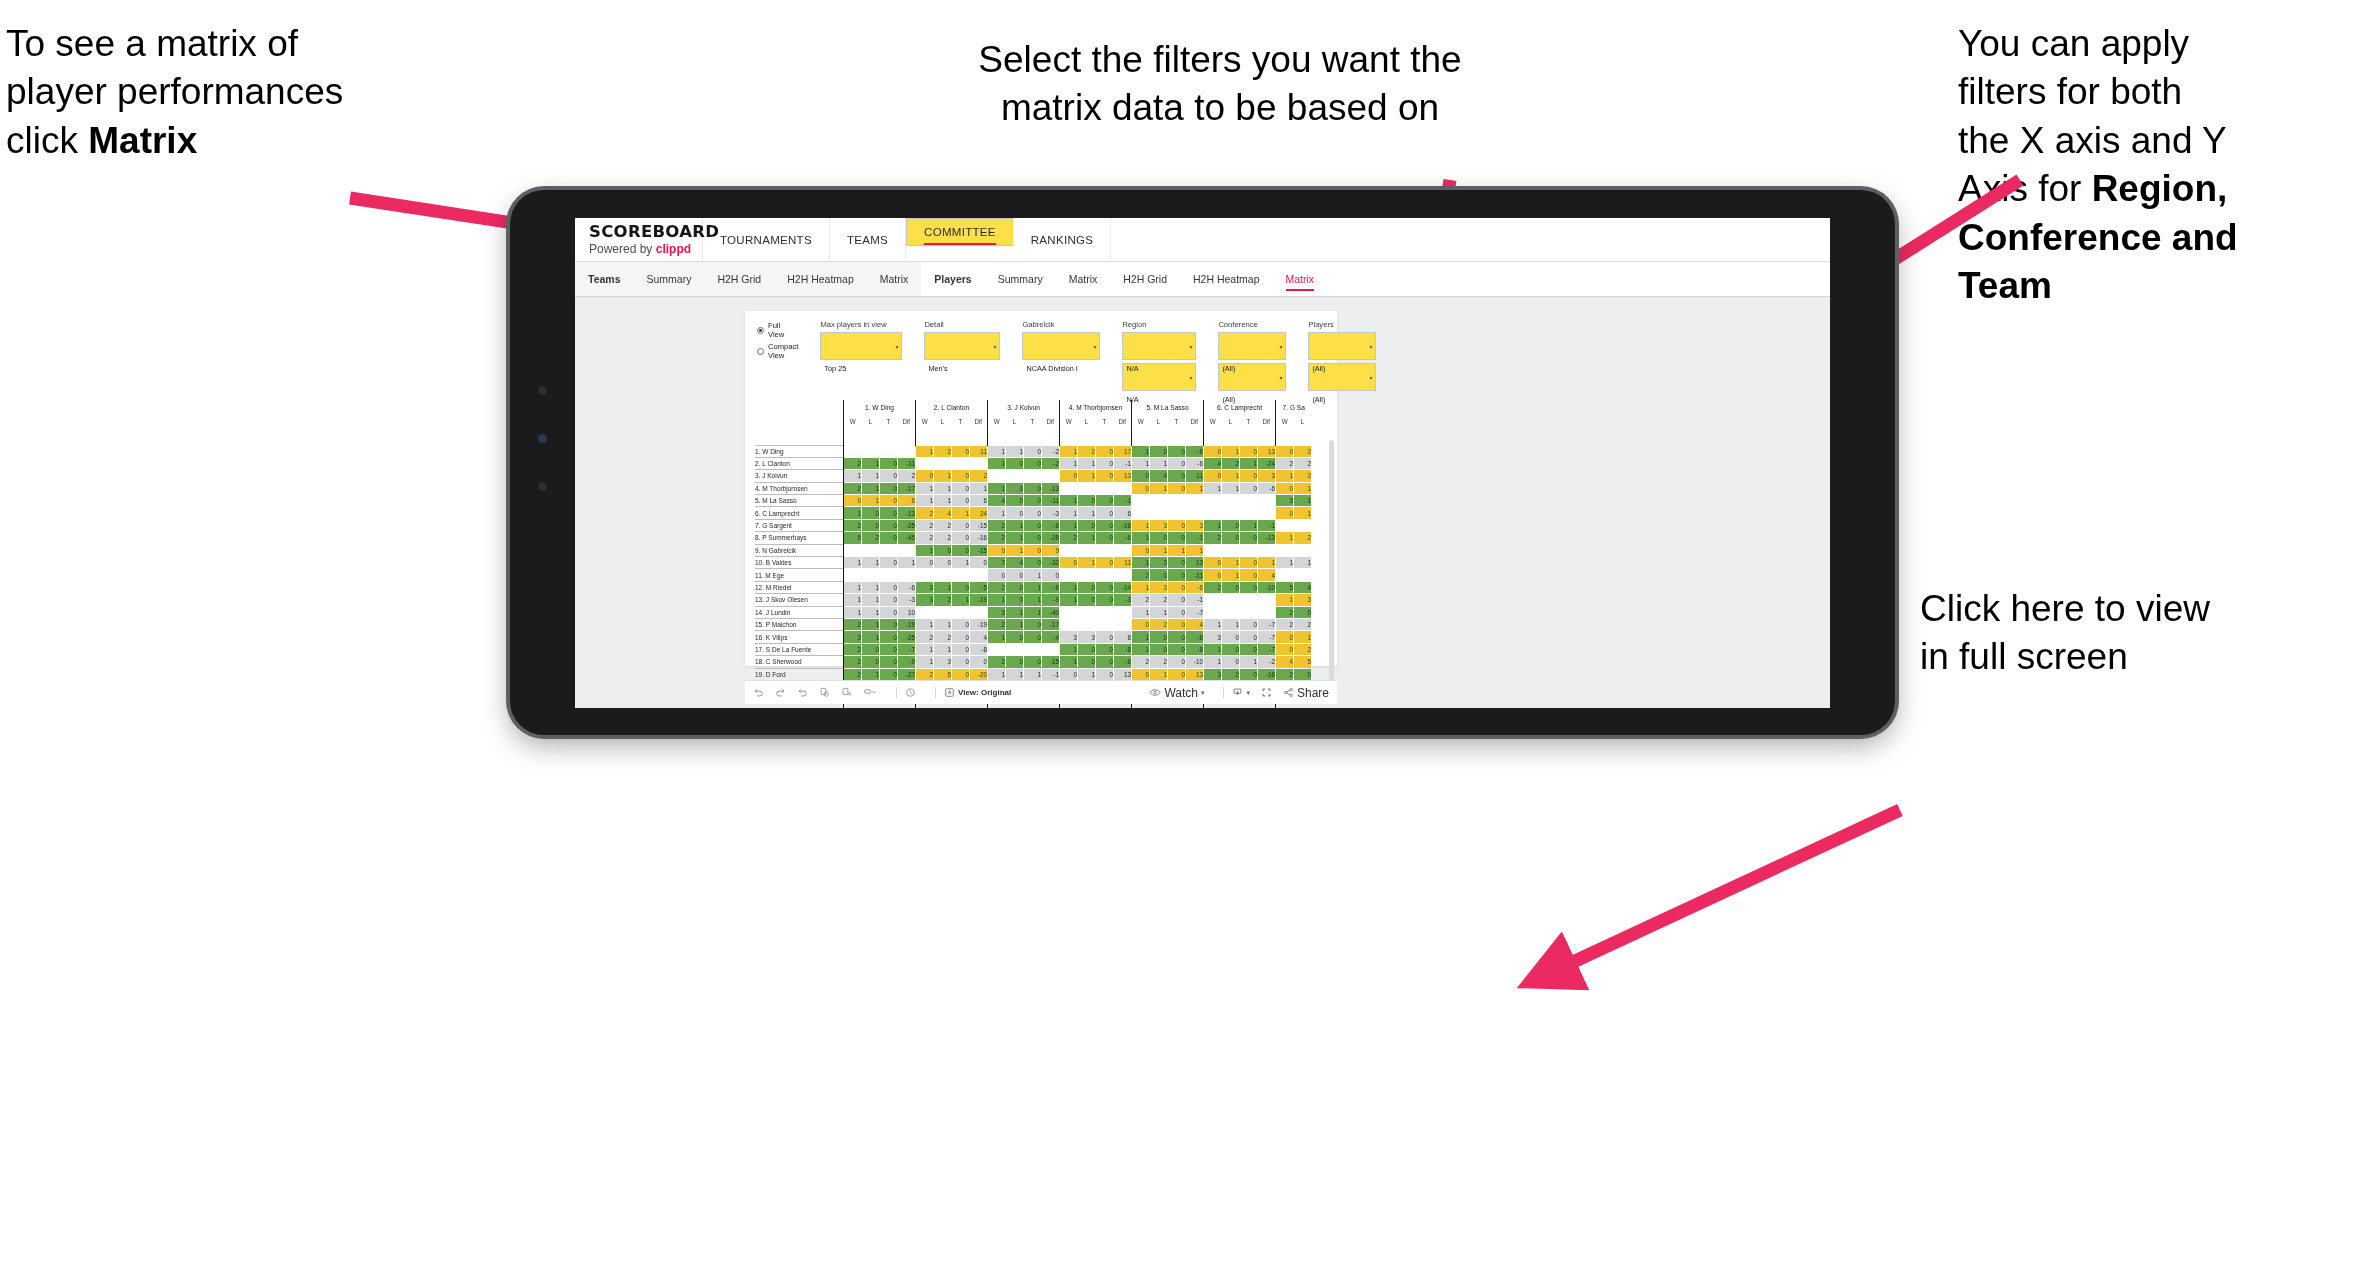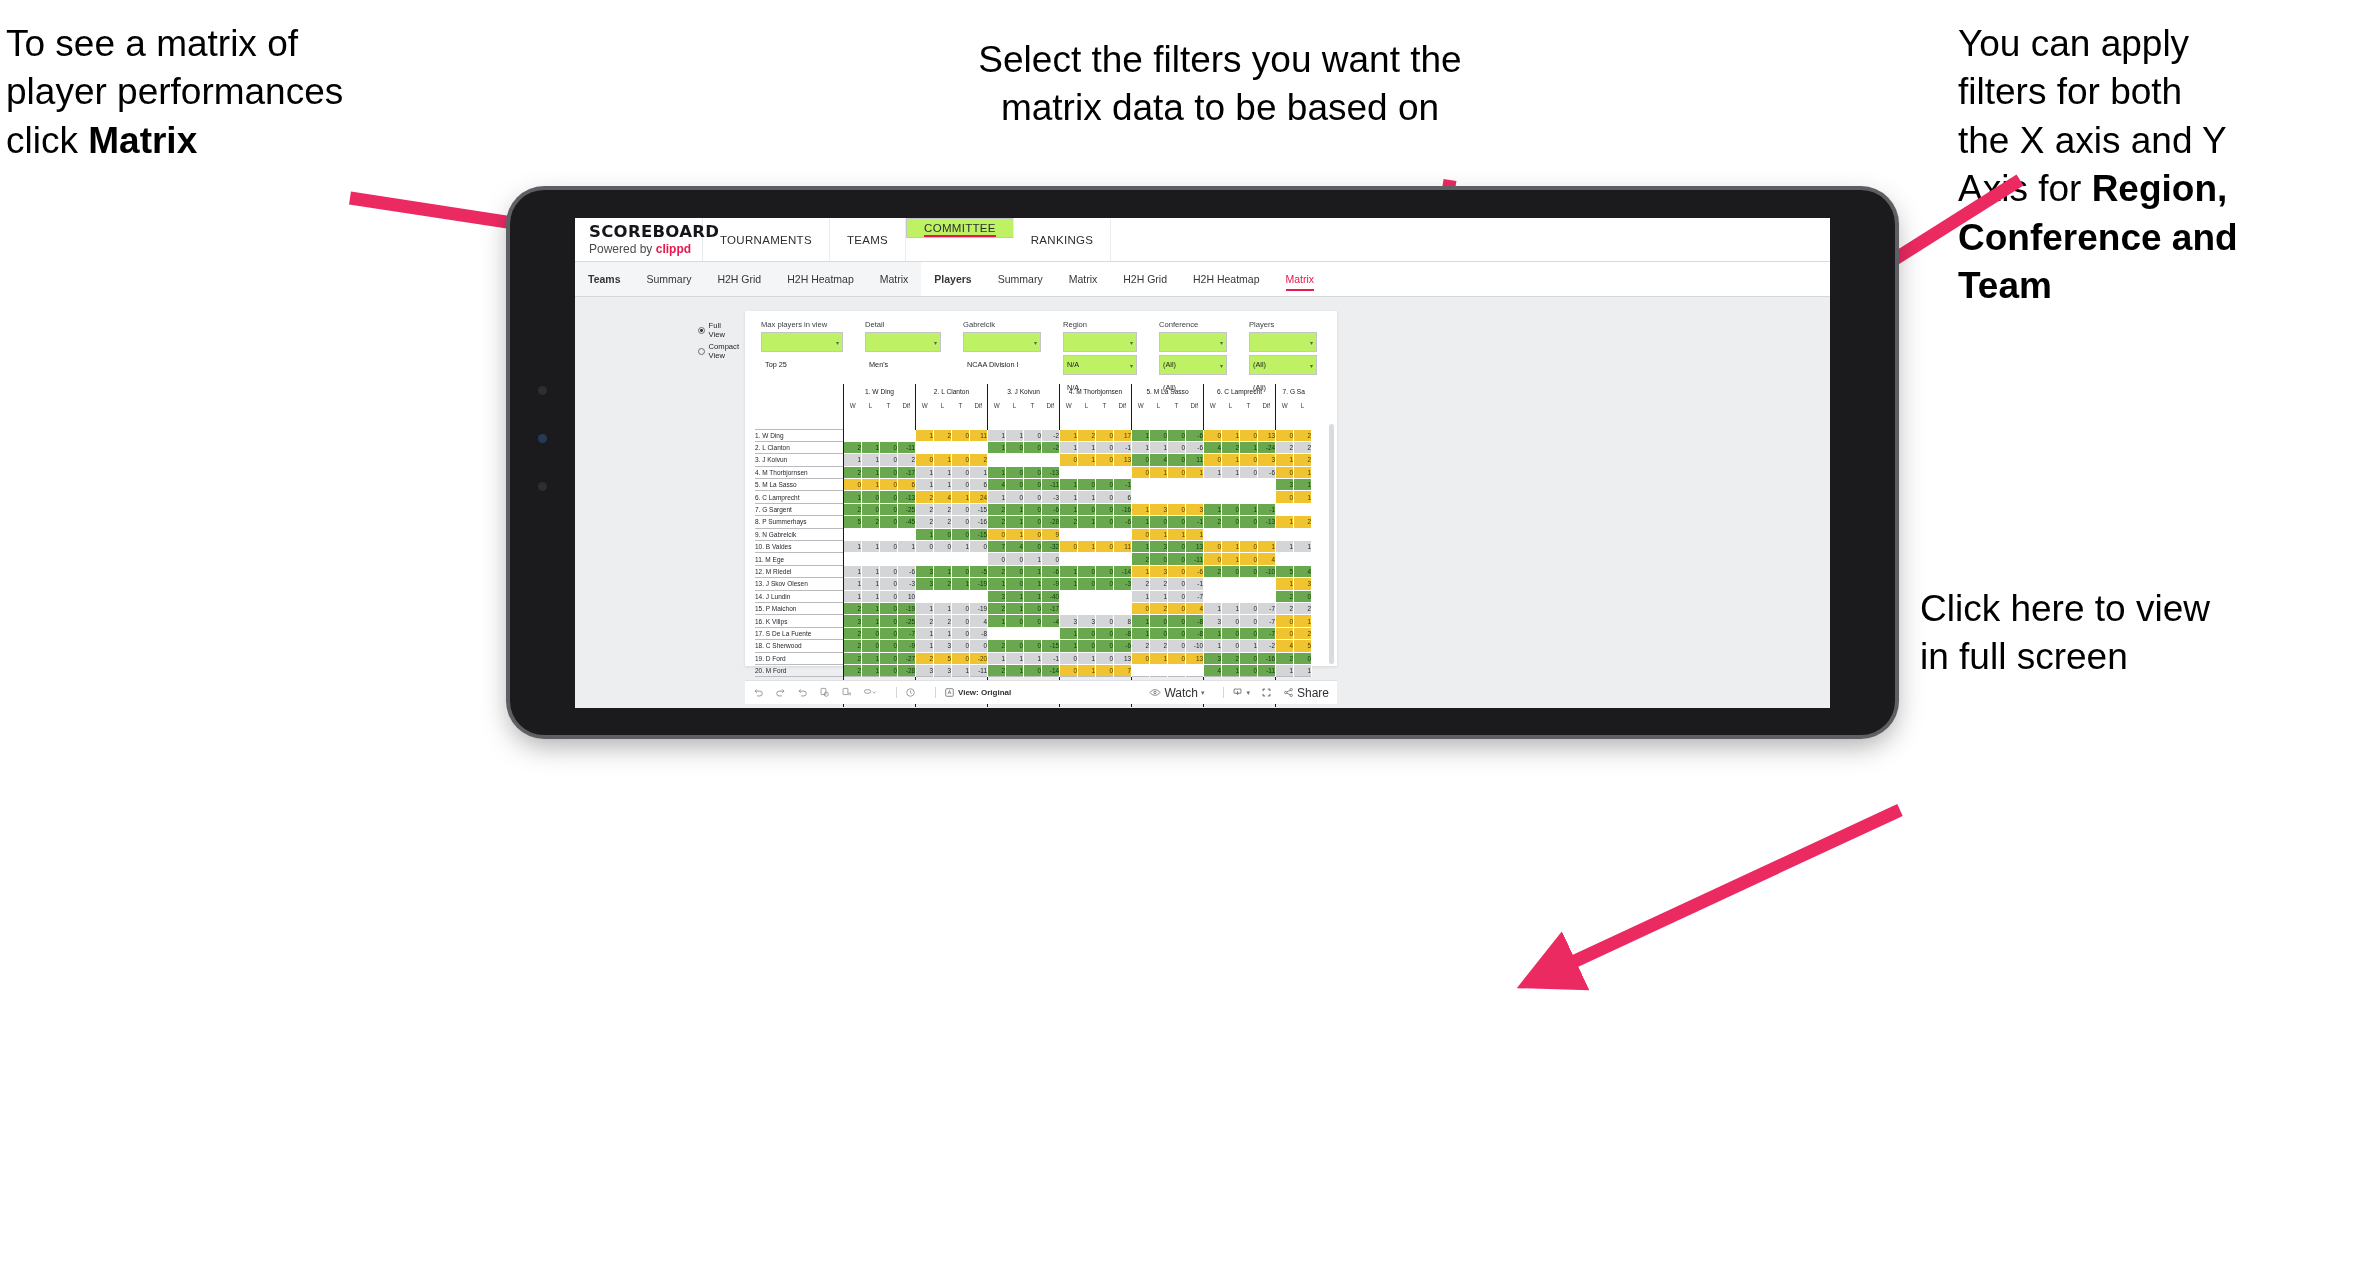--- a/index.html
+++ b/index.html
@@ -81,30 +81,30 @@
   .subnav .si.active:after{content:"";position:absolute;left:13px;right:13px;bottom:5px;height:2px;background:#e8174c;}
 
   
   .app-body{background:#eceef0;height:413px;position:relative;}
   .card{
     position:absolute;left:170px;top:14px;width:592px;background:#fff;
     height:355px;box-shadow:0 1px 3px rgba(0,0,0,.10);
   }
 
   
-  .filters{display:flex;padding:9px 10px 6px 12px;gap:12px;justify-content:flex-end;}
+  .filters{display:flex;padding:9px 10px 6px 12px;gap:12px;}
   .fgroup{margin-right:10px;}
   .fgroup.radios{width:84px;padding-top:1px;}
   .radio-row{display:flex;align-items:center;font-size:7.6px;color:#222;margin-bottom:3px;}
   .radio{width:7px;height:7px;border-radius:50%;border:1px solid #6b6d71;margin-right:4px;
      box-sizing:border-box;position:relative;flex:none;}
   .radio.on:after{content:"";position:absolute;left:1.3px;top:1.3px;width:2.8px;height:2.8px;border-radius:50%;background:#2a2c30;}
   .flabel{font-size:7.6px;color:#3a3c40;margin-bottom:3px;white-space:nowrap;}
   .sel{
-    height:20px;border:1px solid #c3c5c9;background:#bef264;display:flex;align-items:center;
+    height:28px;border:1px solid #c3c5c9;background:#fde047;display:flex;align-items:center;
     font-size:7.3px;color:#202226;padding:0 3px;box-sizing:border-box;justify-content:space-between;
     margin-bottom:3px;
   }
   .sel .cv{overflow:hidden;white-space:nowrap;margin-top:44px;}
   .sel .car{font-size:6px;color:#5c5e62;margin-left:4px;}
   .w-max{width:82px;}.w-gen{width:76px;}.w-div{width:78px;}
   .w-reg{width:74px;}.w-con{width:68px;}.w-ply{width:68px;}
 
   
   .mwrap{padding:0 8px 0 10px;position:relative;}

